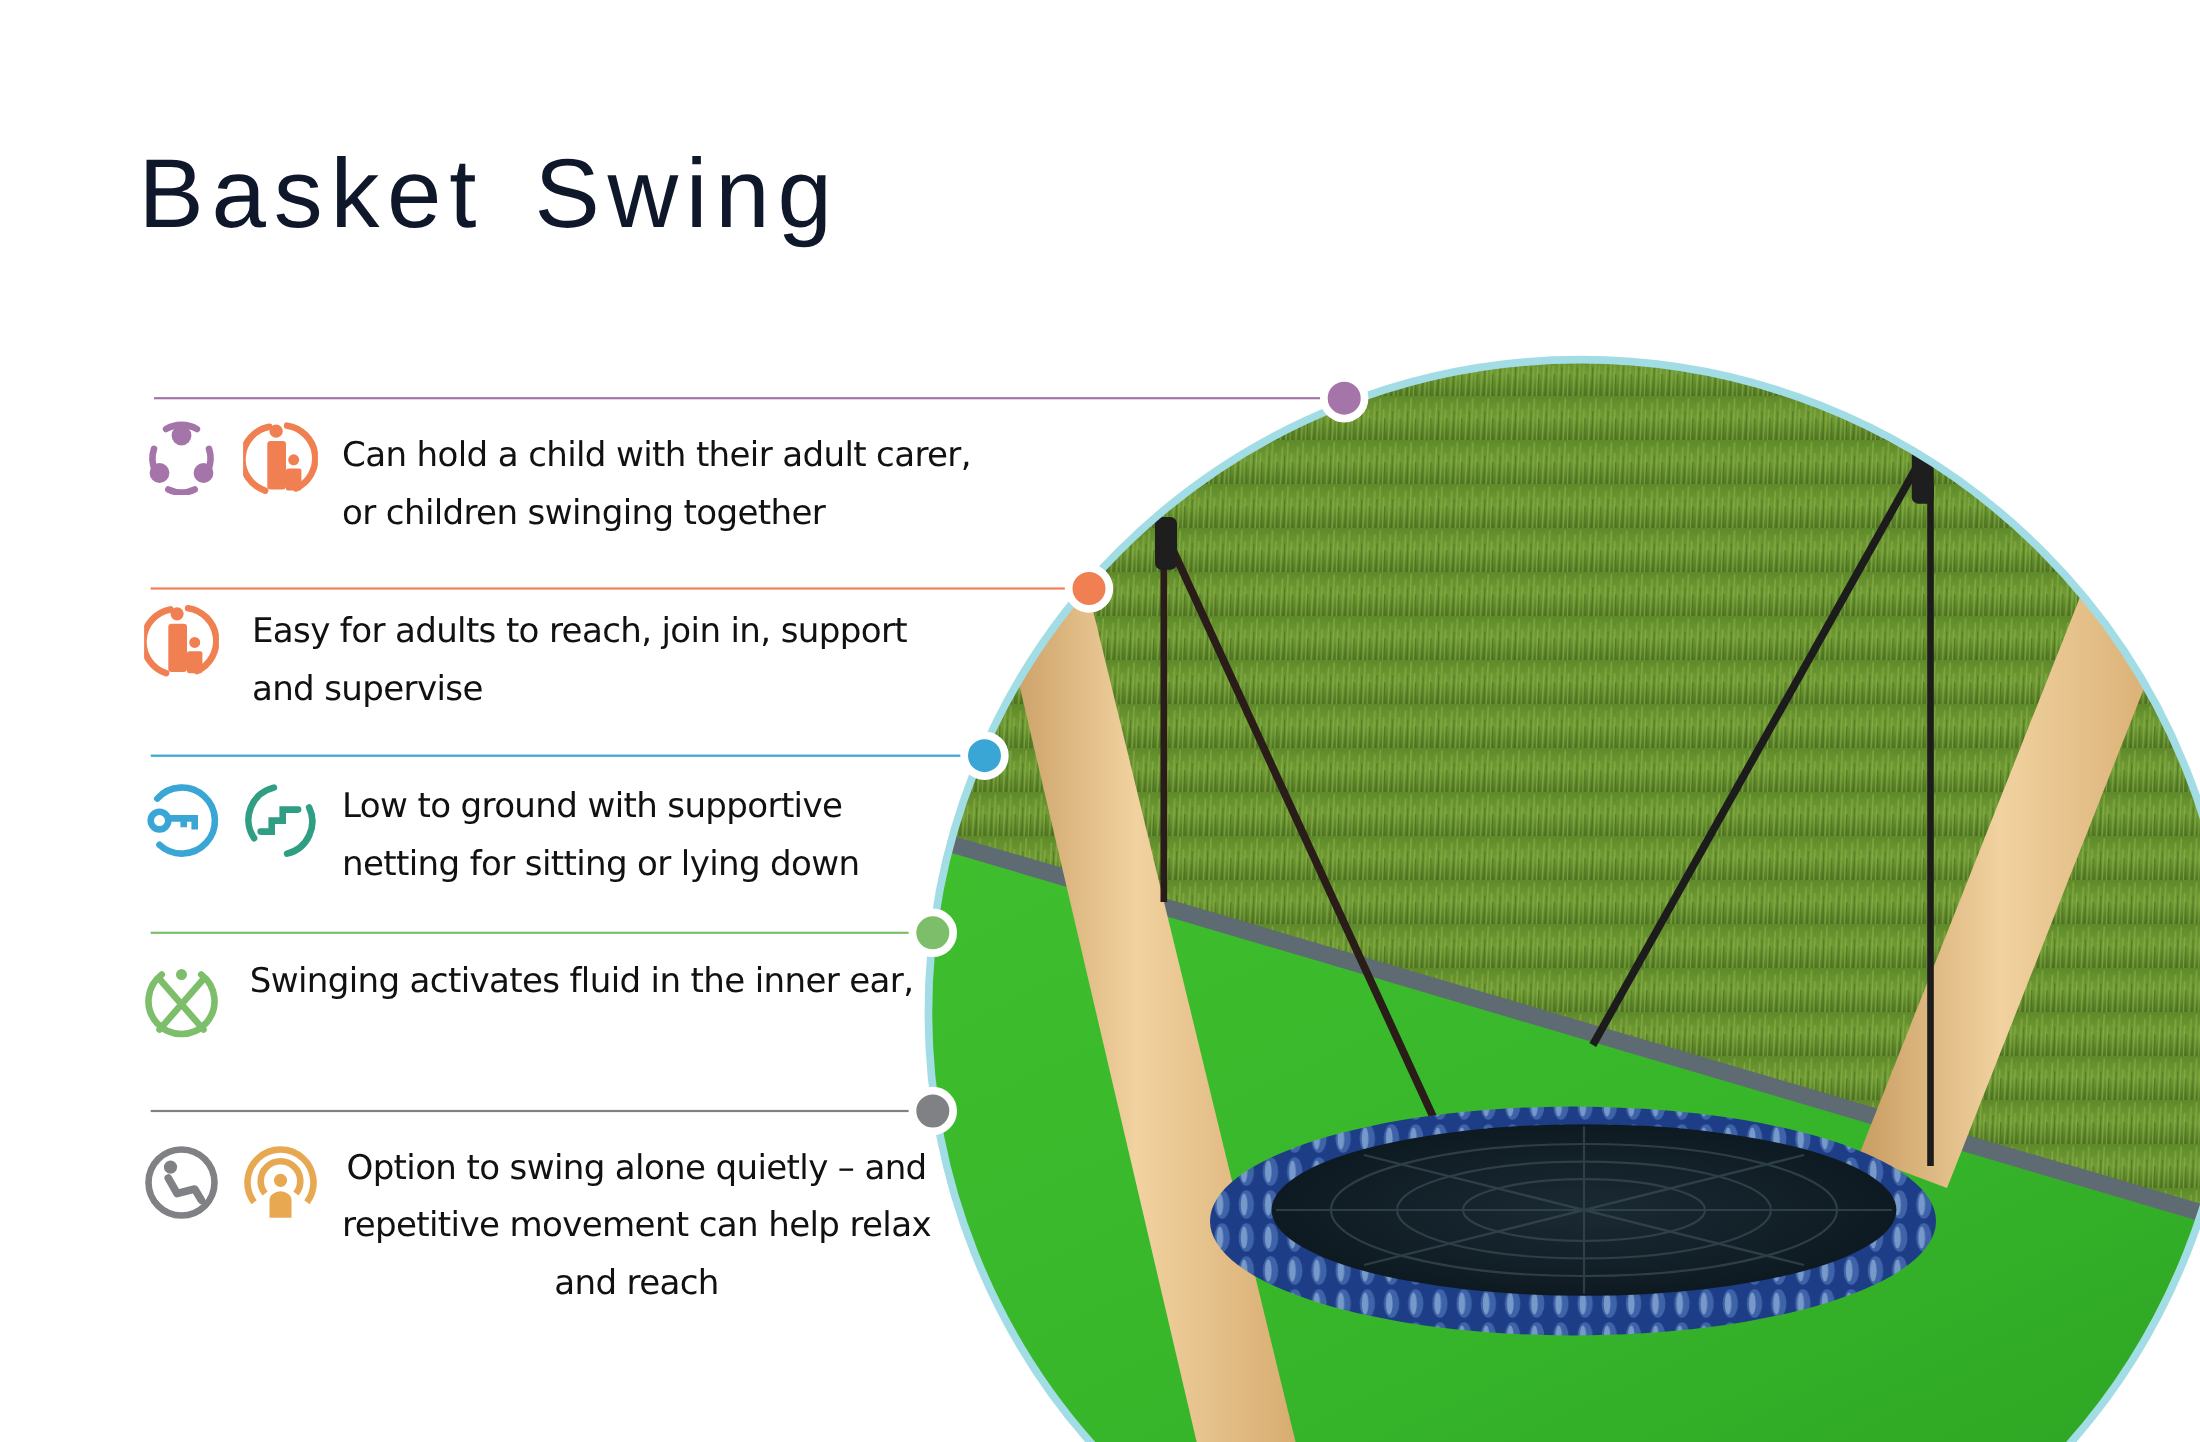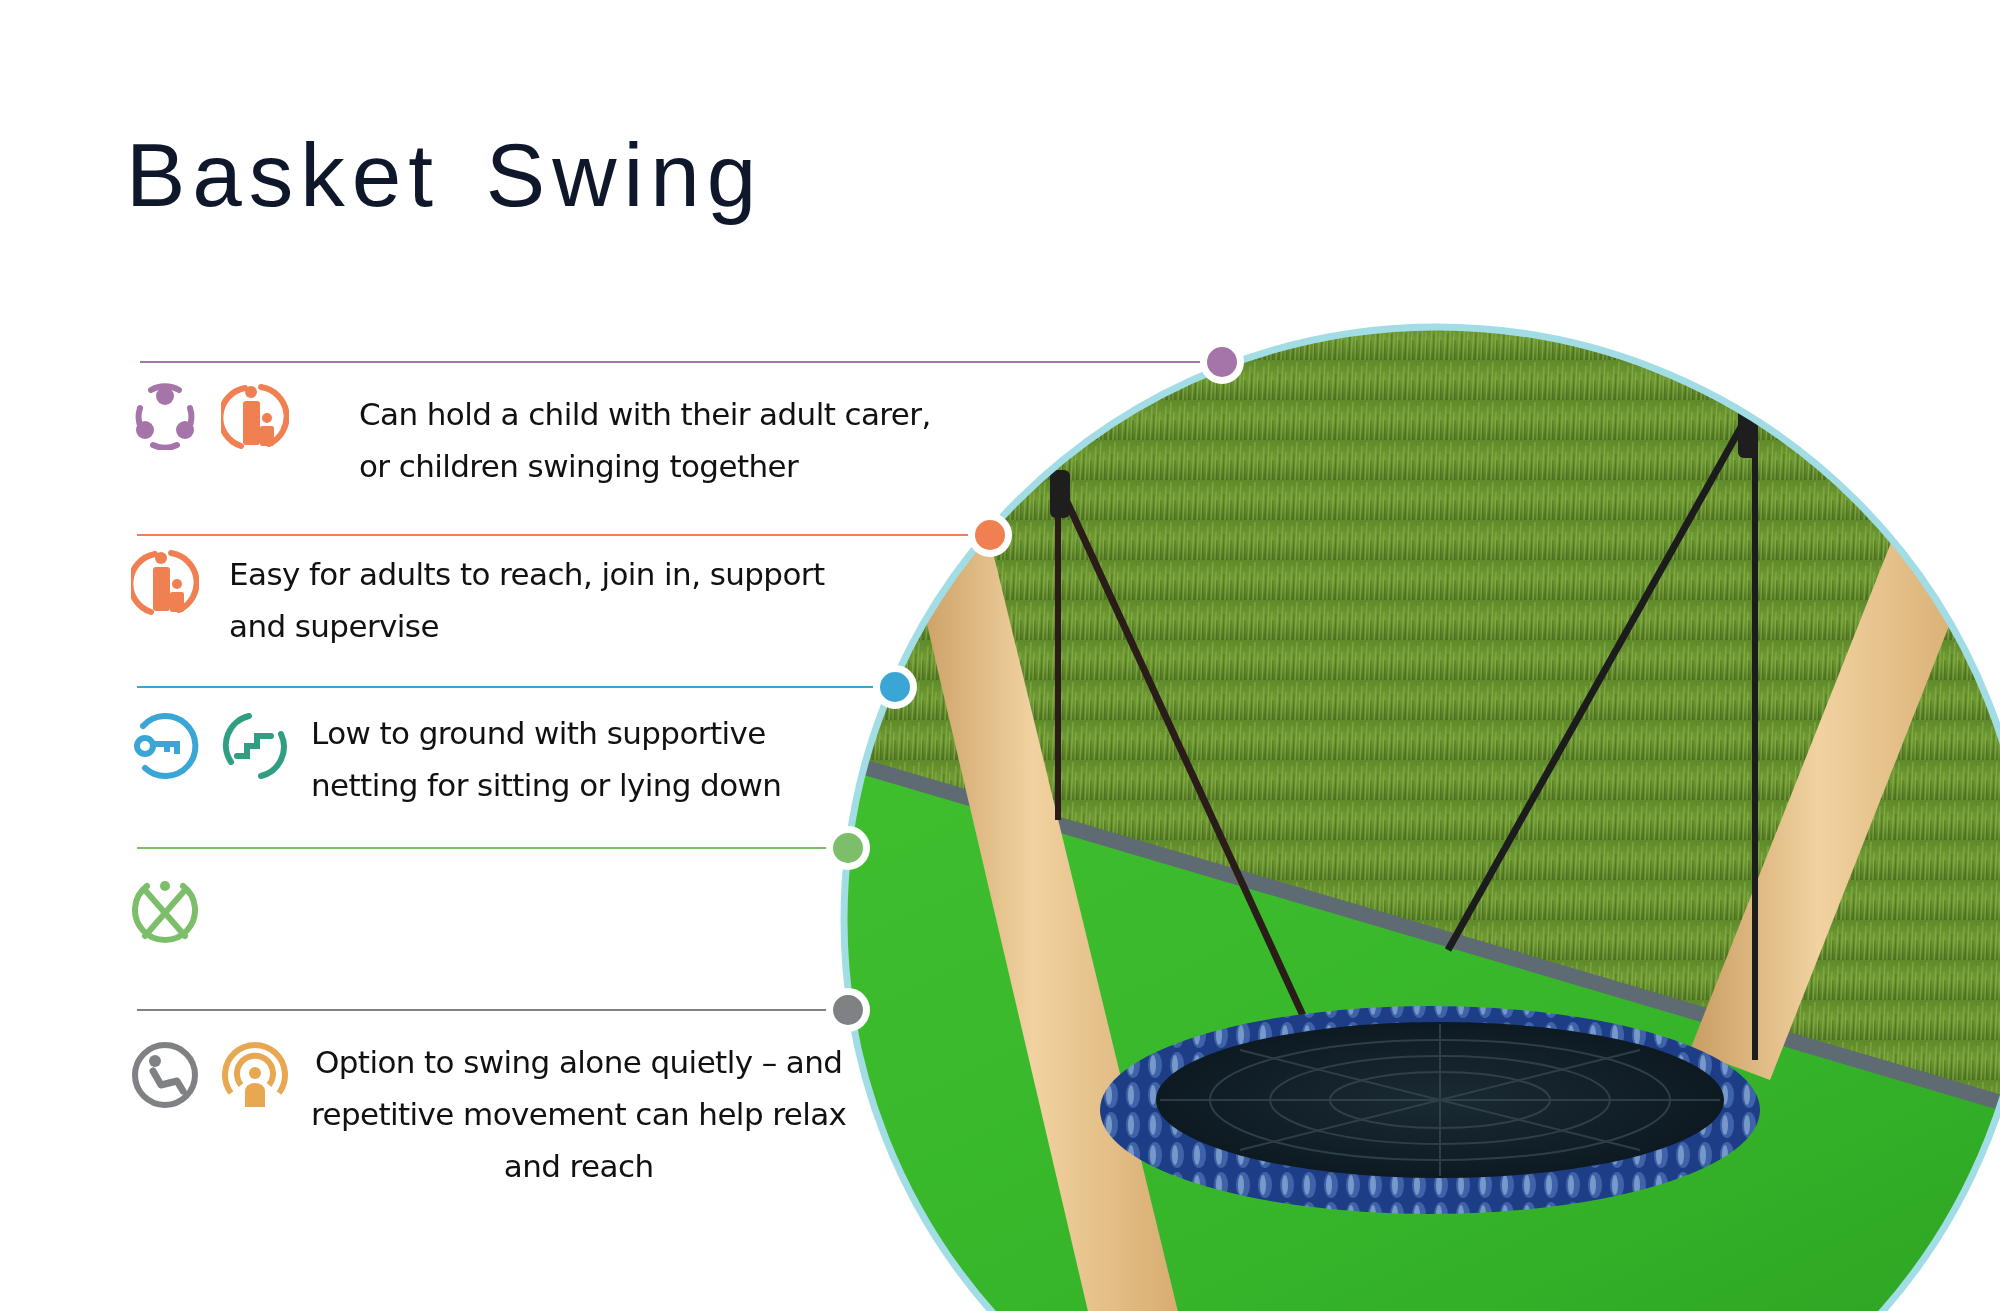--- a/index.html
+++ b/index.html
@@ -108,21 +108,21 @@
       <g fill="#F08052">
     <path d="M24 6 A30 30 0 0 0 20 64" stroke="#F08052" stroke-width="6" fill="none" stroke-linecap="round"></path>
     <path d="M40 5 A30 30 0 0 1 48 62" stroke="#F08052" stroke-width="6" fill="none" stroke-linecap="round"></path>
     <circle cx="30" cy="10" r="6"></circle>
         <rect x="22" y="19" width="17" height="44" rx="3"></rect>
     <circle cx="46" cy="36" r="5"></circle>
         <rect x="39" y="44" width="14" height="20" rx="2"></rect>
   </g>
     </svg>
 </div>
-<div class="feature-text" style="left:311px; top:388px;margin-left:48px;"><div>Can hold a child with their adult carer,</div><div>or children swinging together</div></div>
+<div class="feature-text" style="left:311px; top:388px;"><div>Can hold a child with their adult carer,</div><div>or children swinging together</div></div>
 
 <div class="rule" style="left:137px; top:534px; width:840px; background:#F08052;"></div>
 <div class="dot" style="left:990px; top:535px; background:#F08052;"></div>
 <div class="icon" style="left:131px; top:548px;">
   <svg viewBox="0 0 68 68">
       <g fill="#F08052">
     <path d="M24 6 A30 30 0 0 0 20 64" stroke="#F08052" stroke-width="6" fill="none" stroke-linecap="round"></path>
     <path d="M40 5 A30 30 0 0 1 48 62" stroke="#F08052" stroke-width="6" fill="none" stroke-linecap="round"></path>
     <circle cx="30" cy="10" r="6"></circle>
         <rect x="22" y="19" width="17" height="44" rx="3"></rect>
@@ -160,21 +160,21 @@
 <div class="icon" style="left:131px; top:878px;">
   <svg viewBox="0 0 68 68">
       <g stroke="#7DBE6B" stroke-width="6" fill="none" stroke-linecap="round">
     <path d="M16 8 A30 30 0 1 0 52 8"></path>
     <line x1="14" y1="58" x2="54" y2="12"></line>
     <line x1="54" y1="58" x2="14" y2="12"></line>
   </g>
       <circle cx="34" cy="8" r="5" fill="#7DBE6B"></circle>
     </svg>
 </div>
-<div class="feature-text" style="left:227px; top:866px;"></div>
+<div class="feature-text" style="left:227px; top:866px;"><div>Swinging activates fluid in the inner ear,</div></div>
 
 <div class="rule" style="left:137px; top:1009px; width:690px; background:#808184;"></div>
 <div class="dot" style="left:848px; top:1010px; background:#808184;"></div>
 <div class="icon" style="left:131px; top:1041px;">
   <svg viewBox="0 0 68 68">
       <g>
     <circle cx="34" cy="34" r="30" stroke="#808184" stroke-width="6" fill="none"></circle>
     <circle cx="24" cy="20" r="6" fill="#808184"></circle>
     <path d="M22 30 L30 44 L46 40 L52 50" stroke="#808184" stroke-width="7" fill="none" stroke-linecap="round" stroke-linejoin="round"></path>
   </g>

